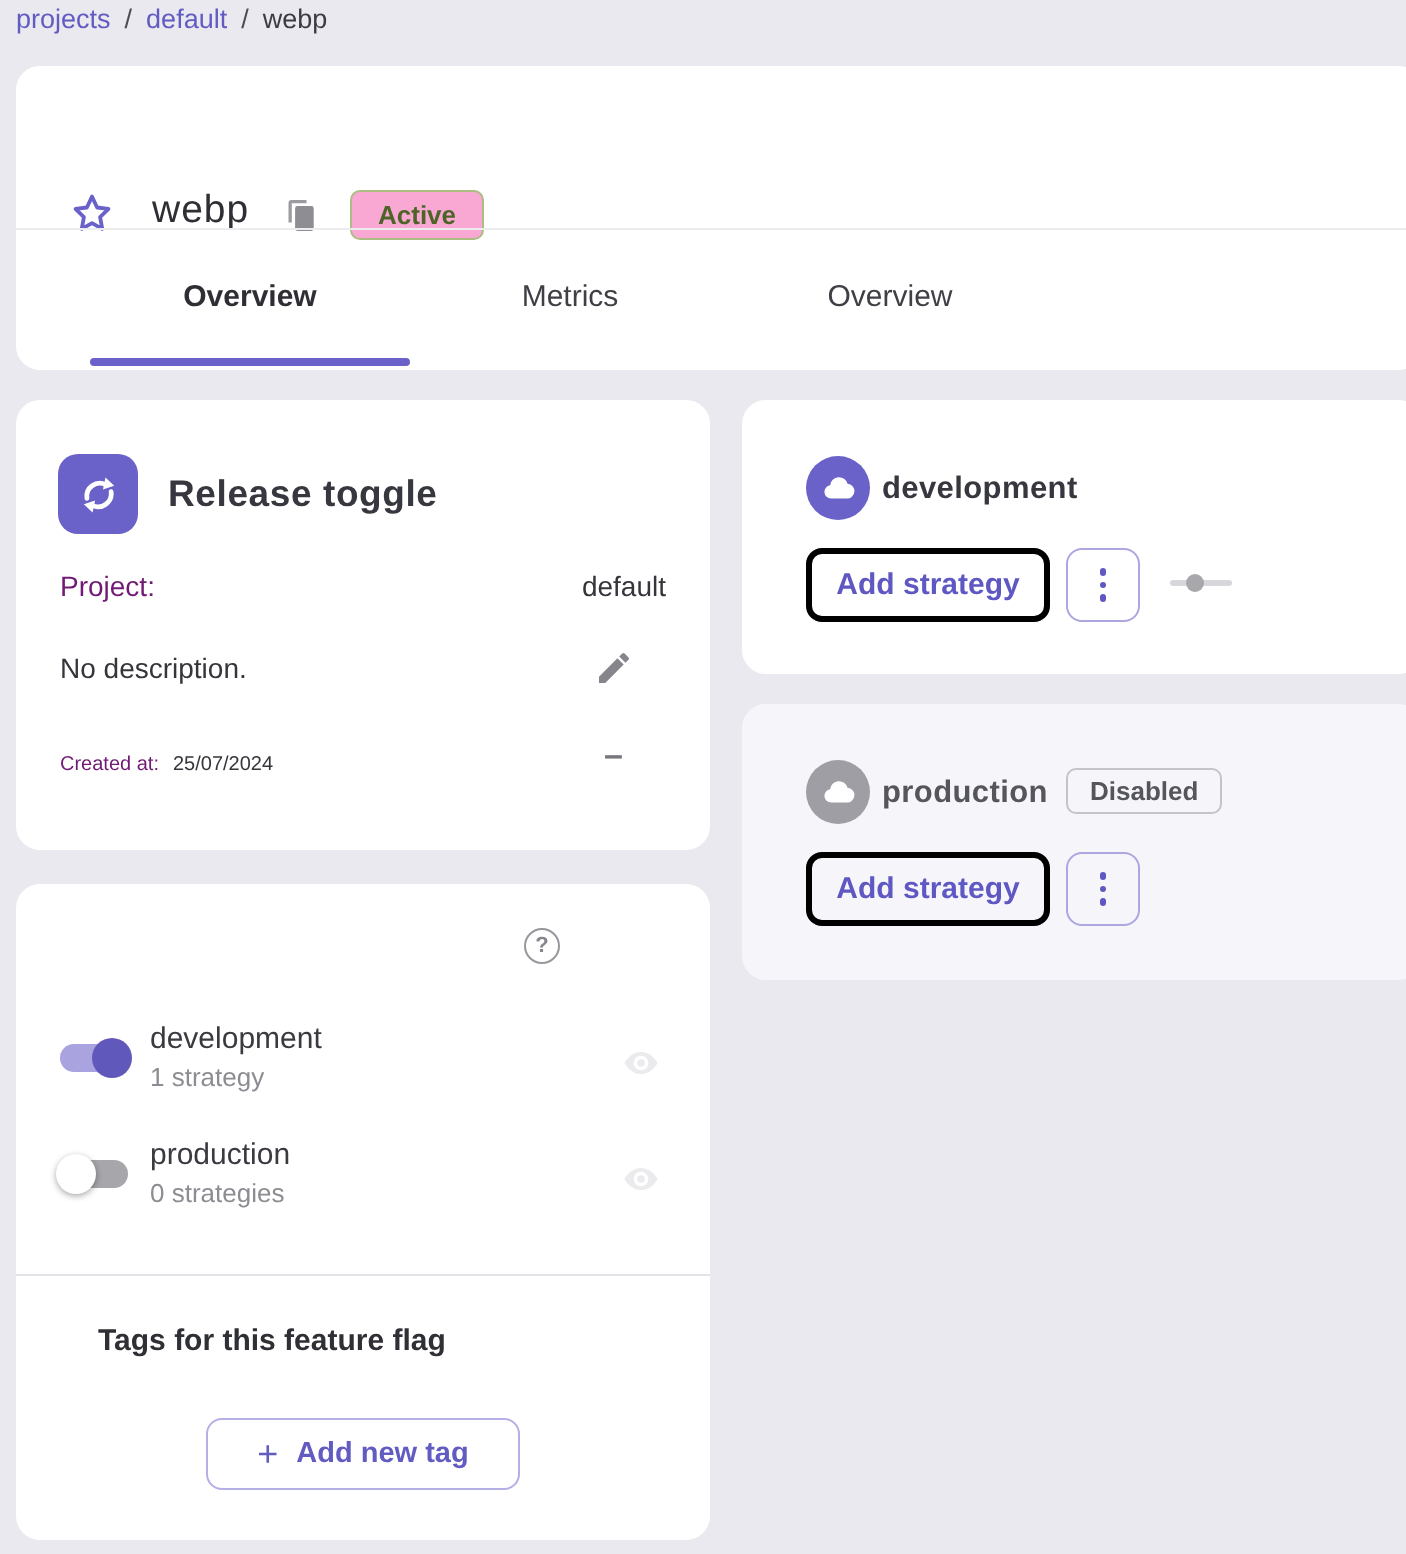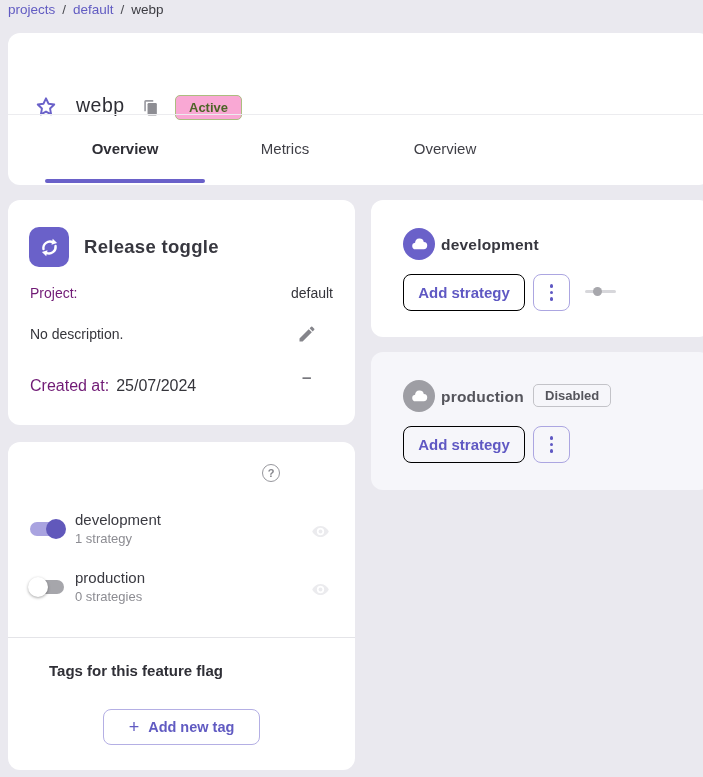--- a/index.html
+++ b/index.html
@@ -40,21 +40,21 @@
   
   #card-overview { left:8px; top:200px; width:347px; height:225px; }
   #toggle-type-icon { left:21px; top:27px; width:40px; height:40px; background:#6a61c9; border-radius:10px;
                       display:flex; align-items:center; justify-content:center; }
   #toggle-type-title { left:76px; top:36px; font-size:18.5px; color:#37373f; letter-spacing:.3px;text-align:center; }
   .meta-row { left:22px; width:303px; display:flex; justify-content:space-between; font-size:14px; }
   .meta-label { color:#701a75; }
   .meta-value { color:#35353b; }
   #desc-row { top:126px; }
   #project-row { top:85px; }
-  #created-row { top:177px; display:flex; gap:7px; font-size:16px; left:22px; }
+  #created-row { top:177px; display:flex; gap:7px; font-size:10px; left:22px; }
   #edit-icon { left:289px; top:124px; width:20px; height:20px; cursor:pointer; }
   #collapse-dash { left:294px; top:168px; font-size:17px; color:#77777d; cursor:pointer; font-weight:bold; }
 
   
   #card-env { left:8px; top:442px; width:347px; height:328px; }
   #env-heading { left:22px; top:23px; font-size:15px; font-weight:bold; color:#2f2f36; }
   #help-icon { left:254px; top:22px; width:18px; height:18px; border:1.6px solid #97979d; border-radius:50%;
                color:#85858b; font-size:11px; font-weight:bold; display:flex; align-items:center; justify-content:center;
                cursor:pointer; }
   .env-row-name { font-size:15px; color:#3a3a41; }
@@ -71,21 +71,21 @@
   #tags-heading { left:22px; top:220px; font-size:15px; font-weight:bold; color:#2f2f36;margin-left:19px; }
   #add-tag-btn { left:95px; top:267px; width:157px; height:36px;
                  border:1px solid #b4afe4; border-radius:8px; background:#fff;
                  color:#615bc2; font-size:14.5px; font-weight:bold;
                  display:flex; align-items:center; justify-content:center; gap:9px; cursor:pointer; }
   #add-tag-btn .plus { font-size:18px; font-weight:normal; }
 
   
   .env-panel-name { font-size:15.5px; font-weight:bold; color:#37373f; letter-spacing:.2px; }
   .cloud-badge { width:32px; height:32px; border-radius:50%; display:flex; align-items:center; justify-content:center; }
-  .btn-strategy { width:122px; height:37px; border:1px solid #000000; border-radius:8px; background:transparent;
+  .btn-strategy { width:122px; height:37px; border:3px solid #000000; border-radius:8px; background:transparent;
                   color:#5f58c3; font-size:15px; font-weight:bold; font-family:"Liberation Sans",sans-serif;
                   display:flex; align-items:center; justify-content:center; cursor:pointer; }
   .btn-kebab { width:37px; height:37px; border:1px solid #aca6e1; border-radius:8px; background:transparent;
                display:flex; flex-direction:column; align-items:center; justify-content:center; gap:3px; cursor:pointer; }
   .btn-kebab i { width:3.5px; height:3.5px; border-radius:50%; background:#5f58c3; }
   #card-dev { left:371px; top:200px; width:340px; height:137px; }
   #card-prod { left:371px; top:352px; width:340px; height:138px; background:#f6f6fa; }
   #disabled-badge { left:162px; top:32px; height:23px; padding:0 11px; border:1px solid #c3c3c8; border-radius:5px;
                     font-size:13px; font-weight:bold; color:#55555c; display:flex; align-items:center; }
   .connector { left:214px; top:87px; width:31px; height:9px; }

